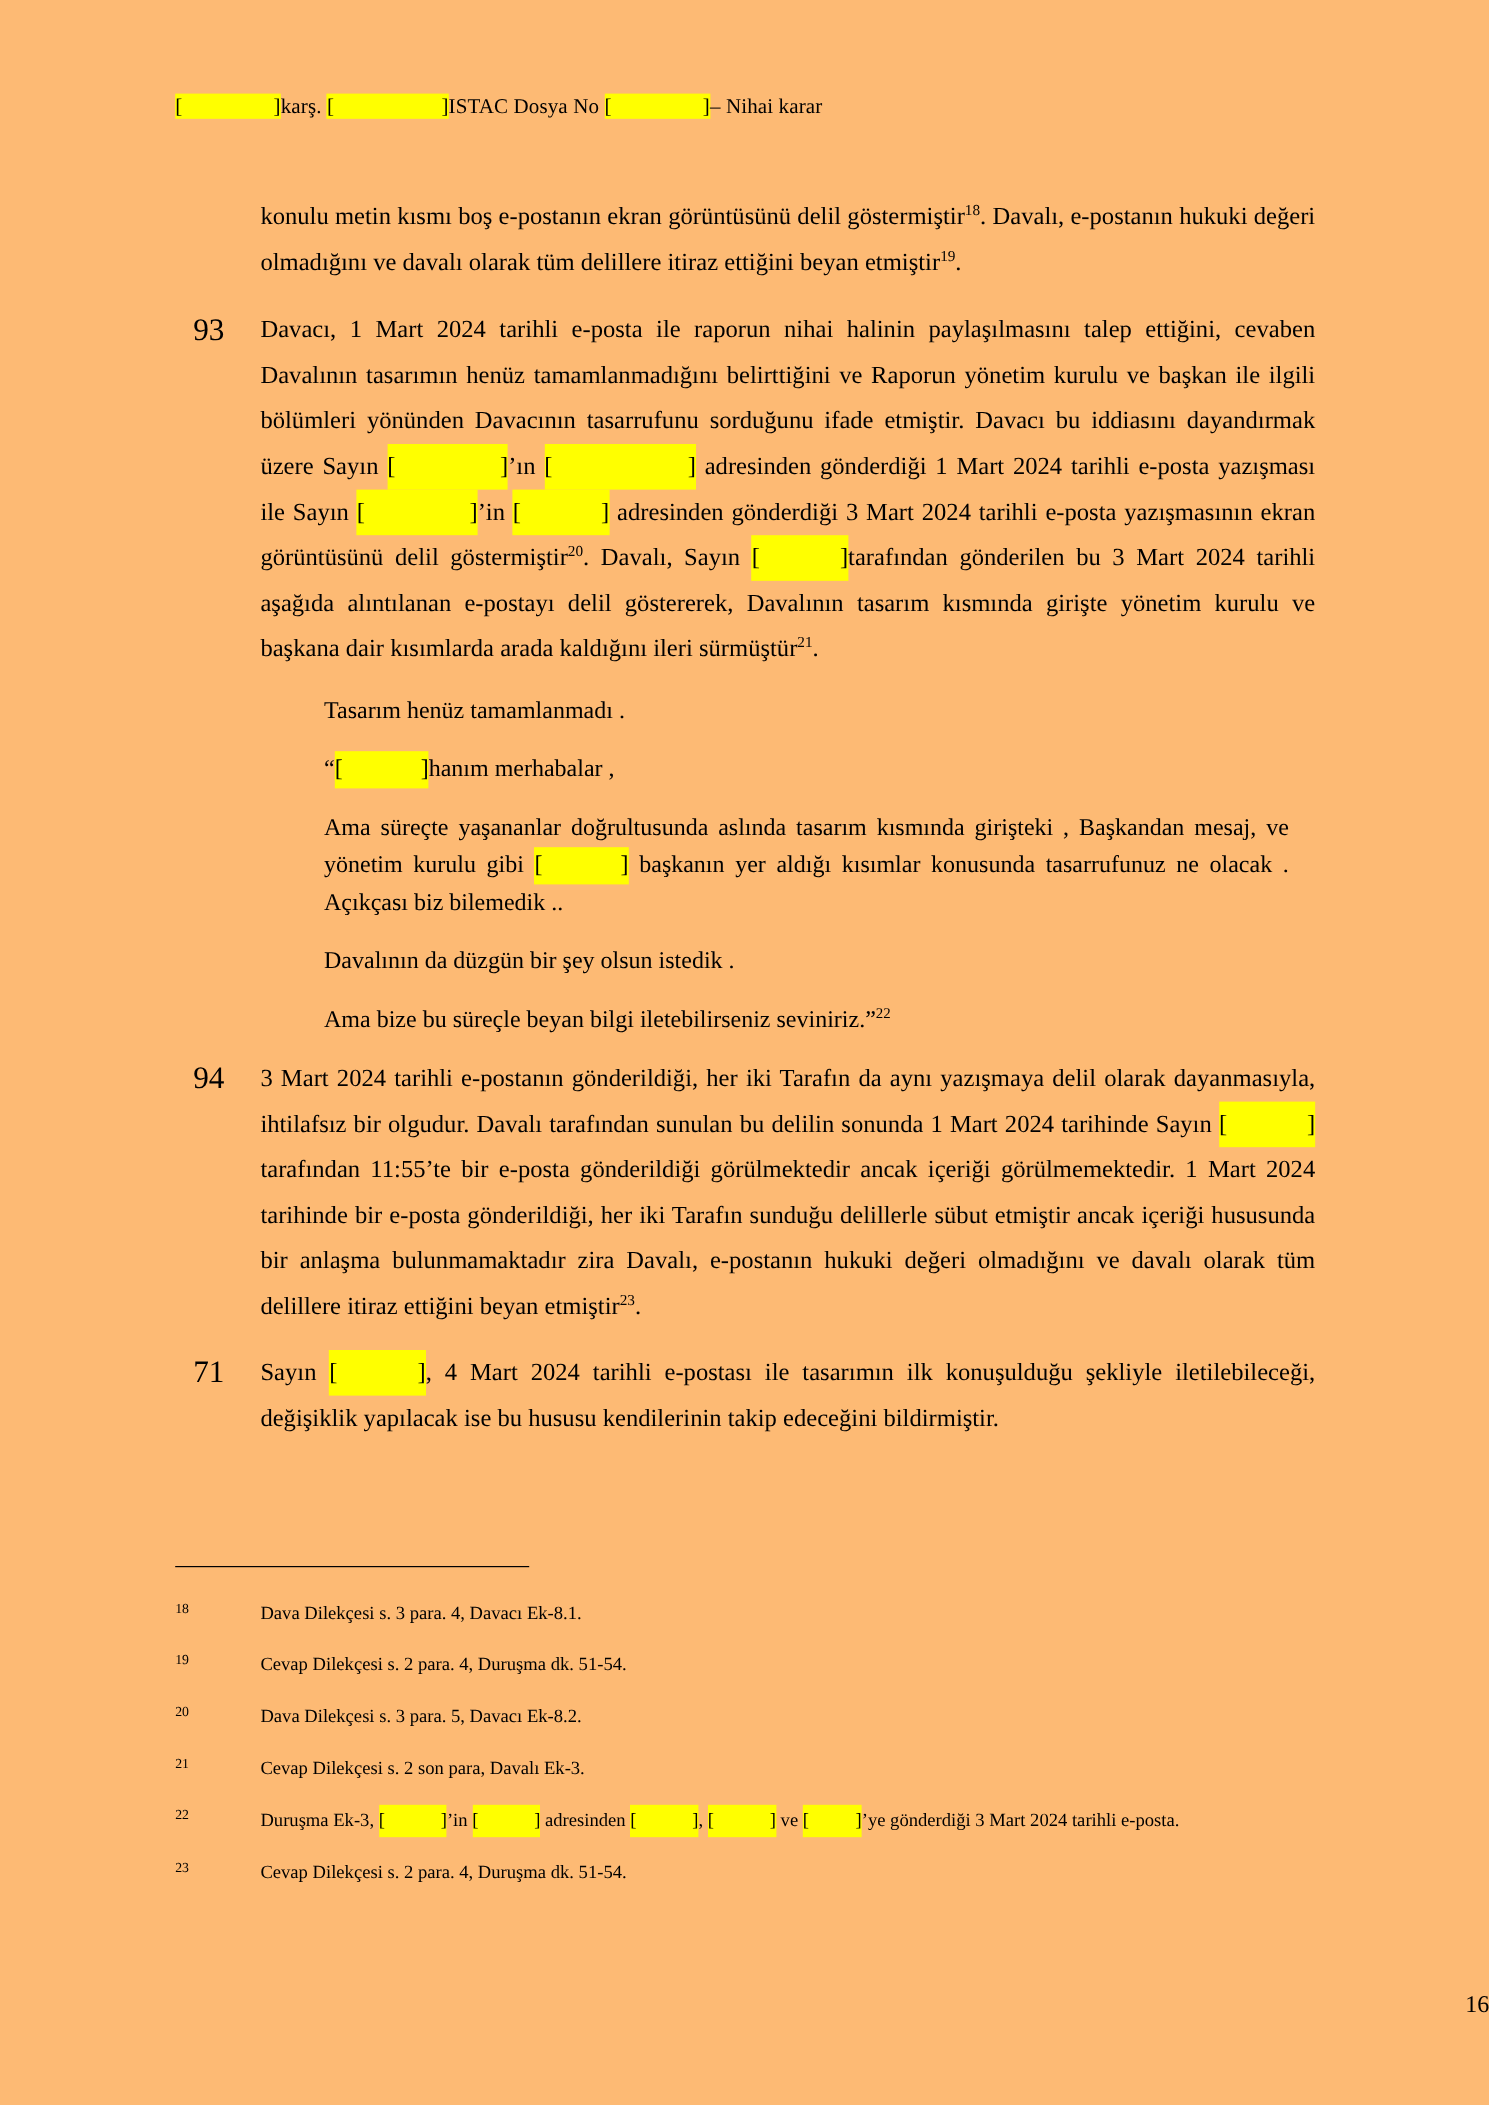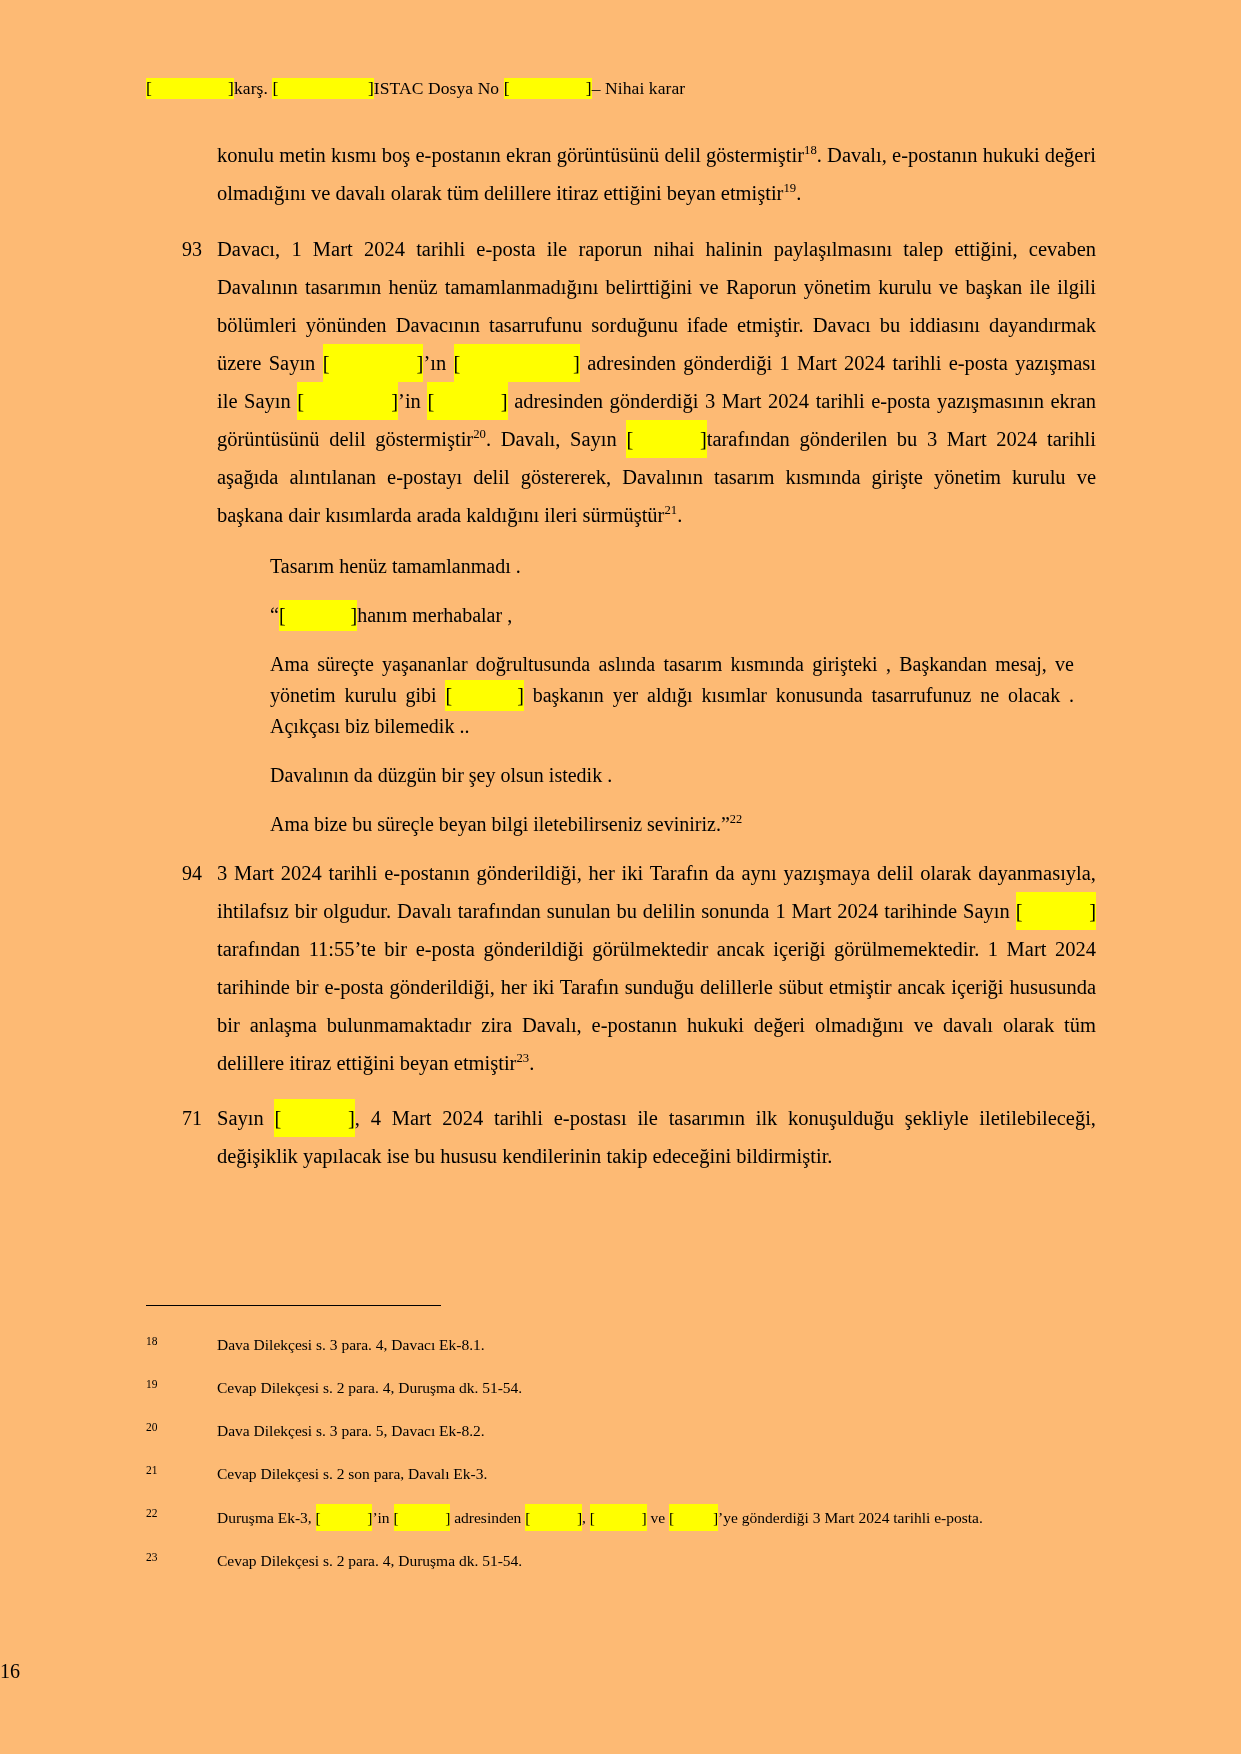--- a/index.html
+++ b/index.html
@@ -29,21 +29,21 @@
     right: 120px;
     font-size: 17.5px;
     line-height: 1.2;
     white-space: nowrap;
     letter-spacing: 0.1px;
   }
 
   
   .body-area {
     position: absolute;
-    top: 136px;
+    top: 162px;
     left: 146px;
     width: 950px;
   }
 
   .para {
     position: relative;
     display: block;
     margin: 0 0 17px 0;
     padding-left: 71px;
     font-size: 20.5px;
@@ -51,23 +51,23 @@
     text-align: justify;
     text-justify: inter-word;
   }
   .para.first { margin-bottom: 18px; }
 
   .para-num {
     position: absolute;
     left: 0;
     top: 0;
     width: 56px;
-    font-size: 20px;
+    font-size: 26px;
     line-height: 38px;
-    text-align: right;
+    text-align: center;
   }
 
   
   .quote-block {
     padding-left: 124px;
     padding-right: 22px;
     margin: 0 0 14px 0;
   }
   .quote-para {
     font-size: 20px;
@@ -123,21 +123,21 @@
     line-height: 26px;
   }
   .fn.multiline { line-height: 27px; }
 
   
   .page-number {
     position: absolute;
     left: 0;
     right: 0;
     top: 1660px;
-    text-align: left;
+    text-align: right;
     font-size: 20px;
   }
 </style>
 </head>
 <body>
 
 <div class="page">
 
   <div class="doc-header">
     <span class="redact">[                 ]</span><span>karş.</span> <span class="redact">[                    ]</span><span>ISTAC Dosya No</span> <span class="redact">[                 ]</span><span>– Nihai karar</span>

